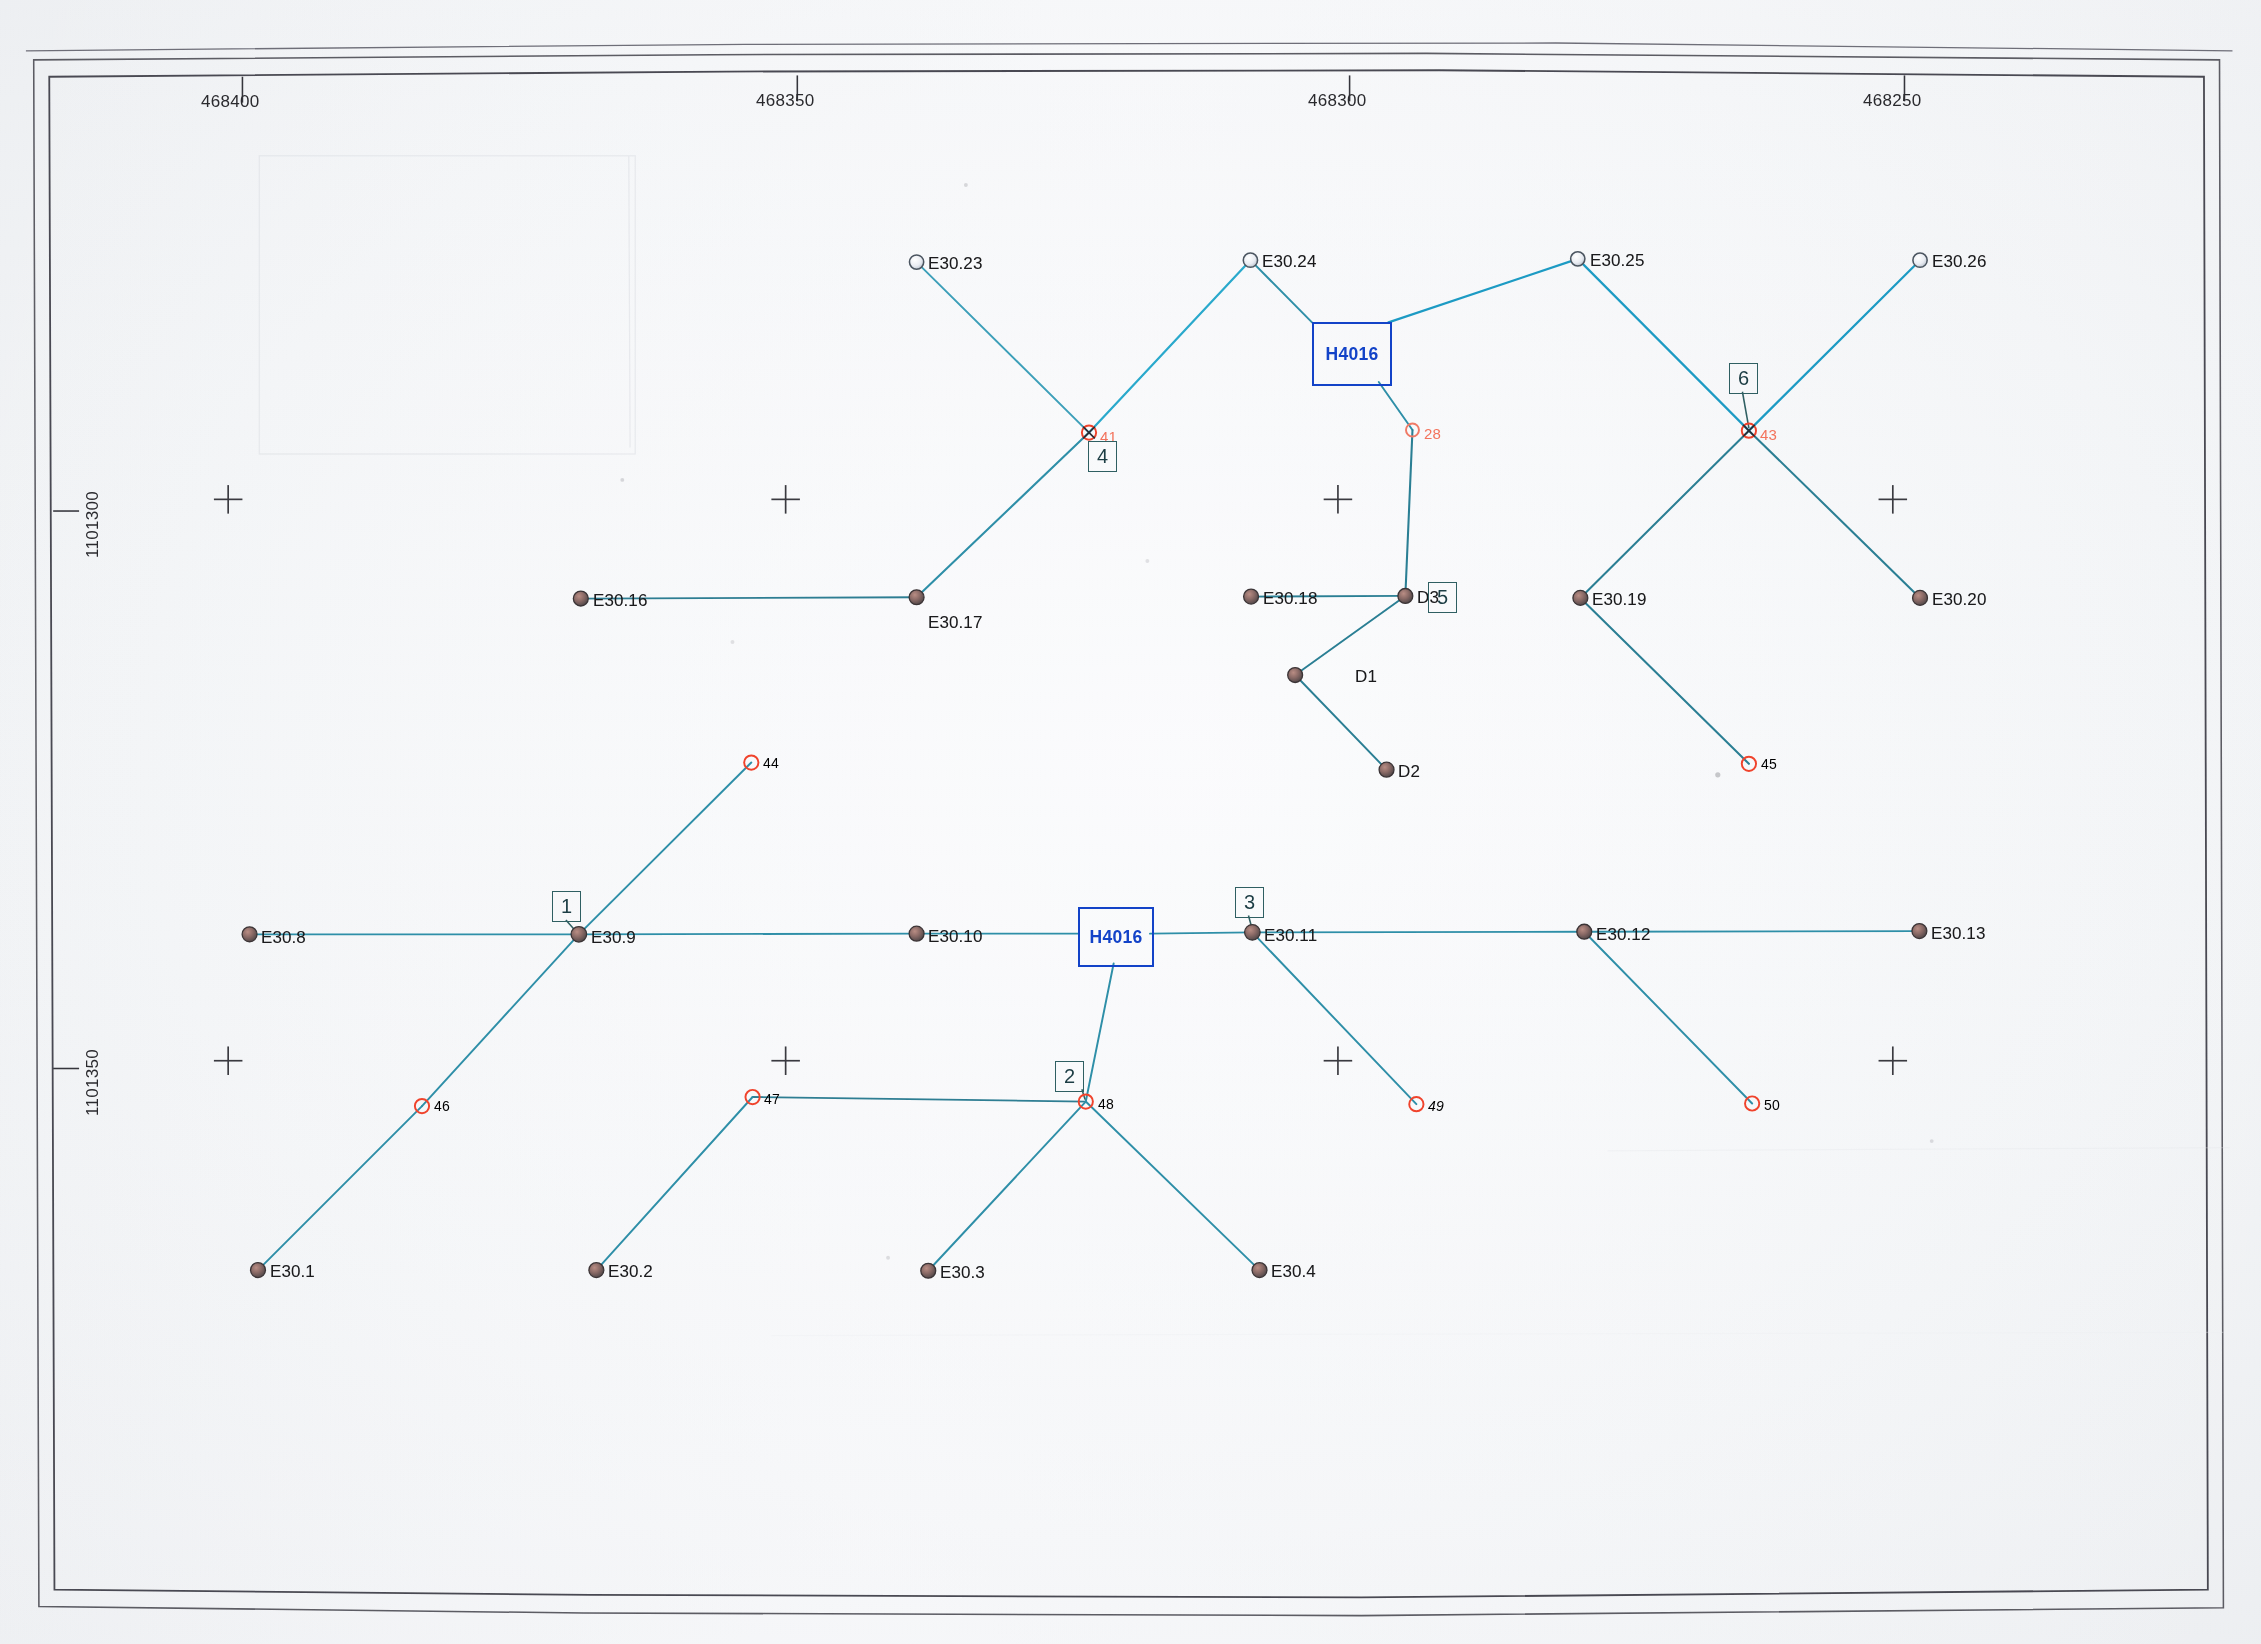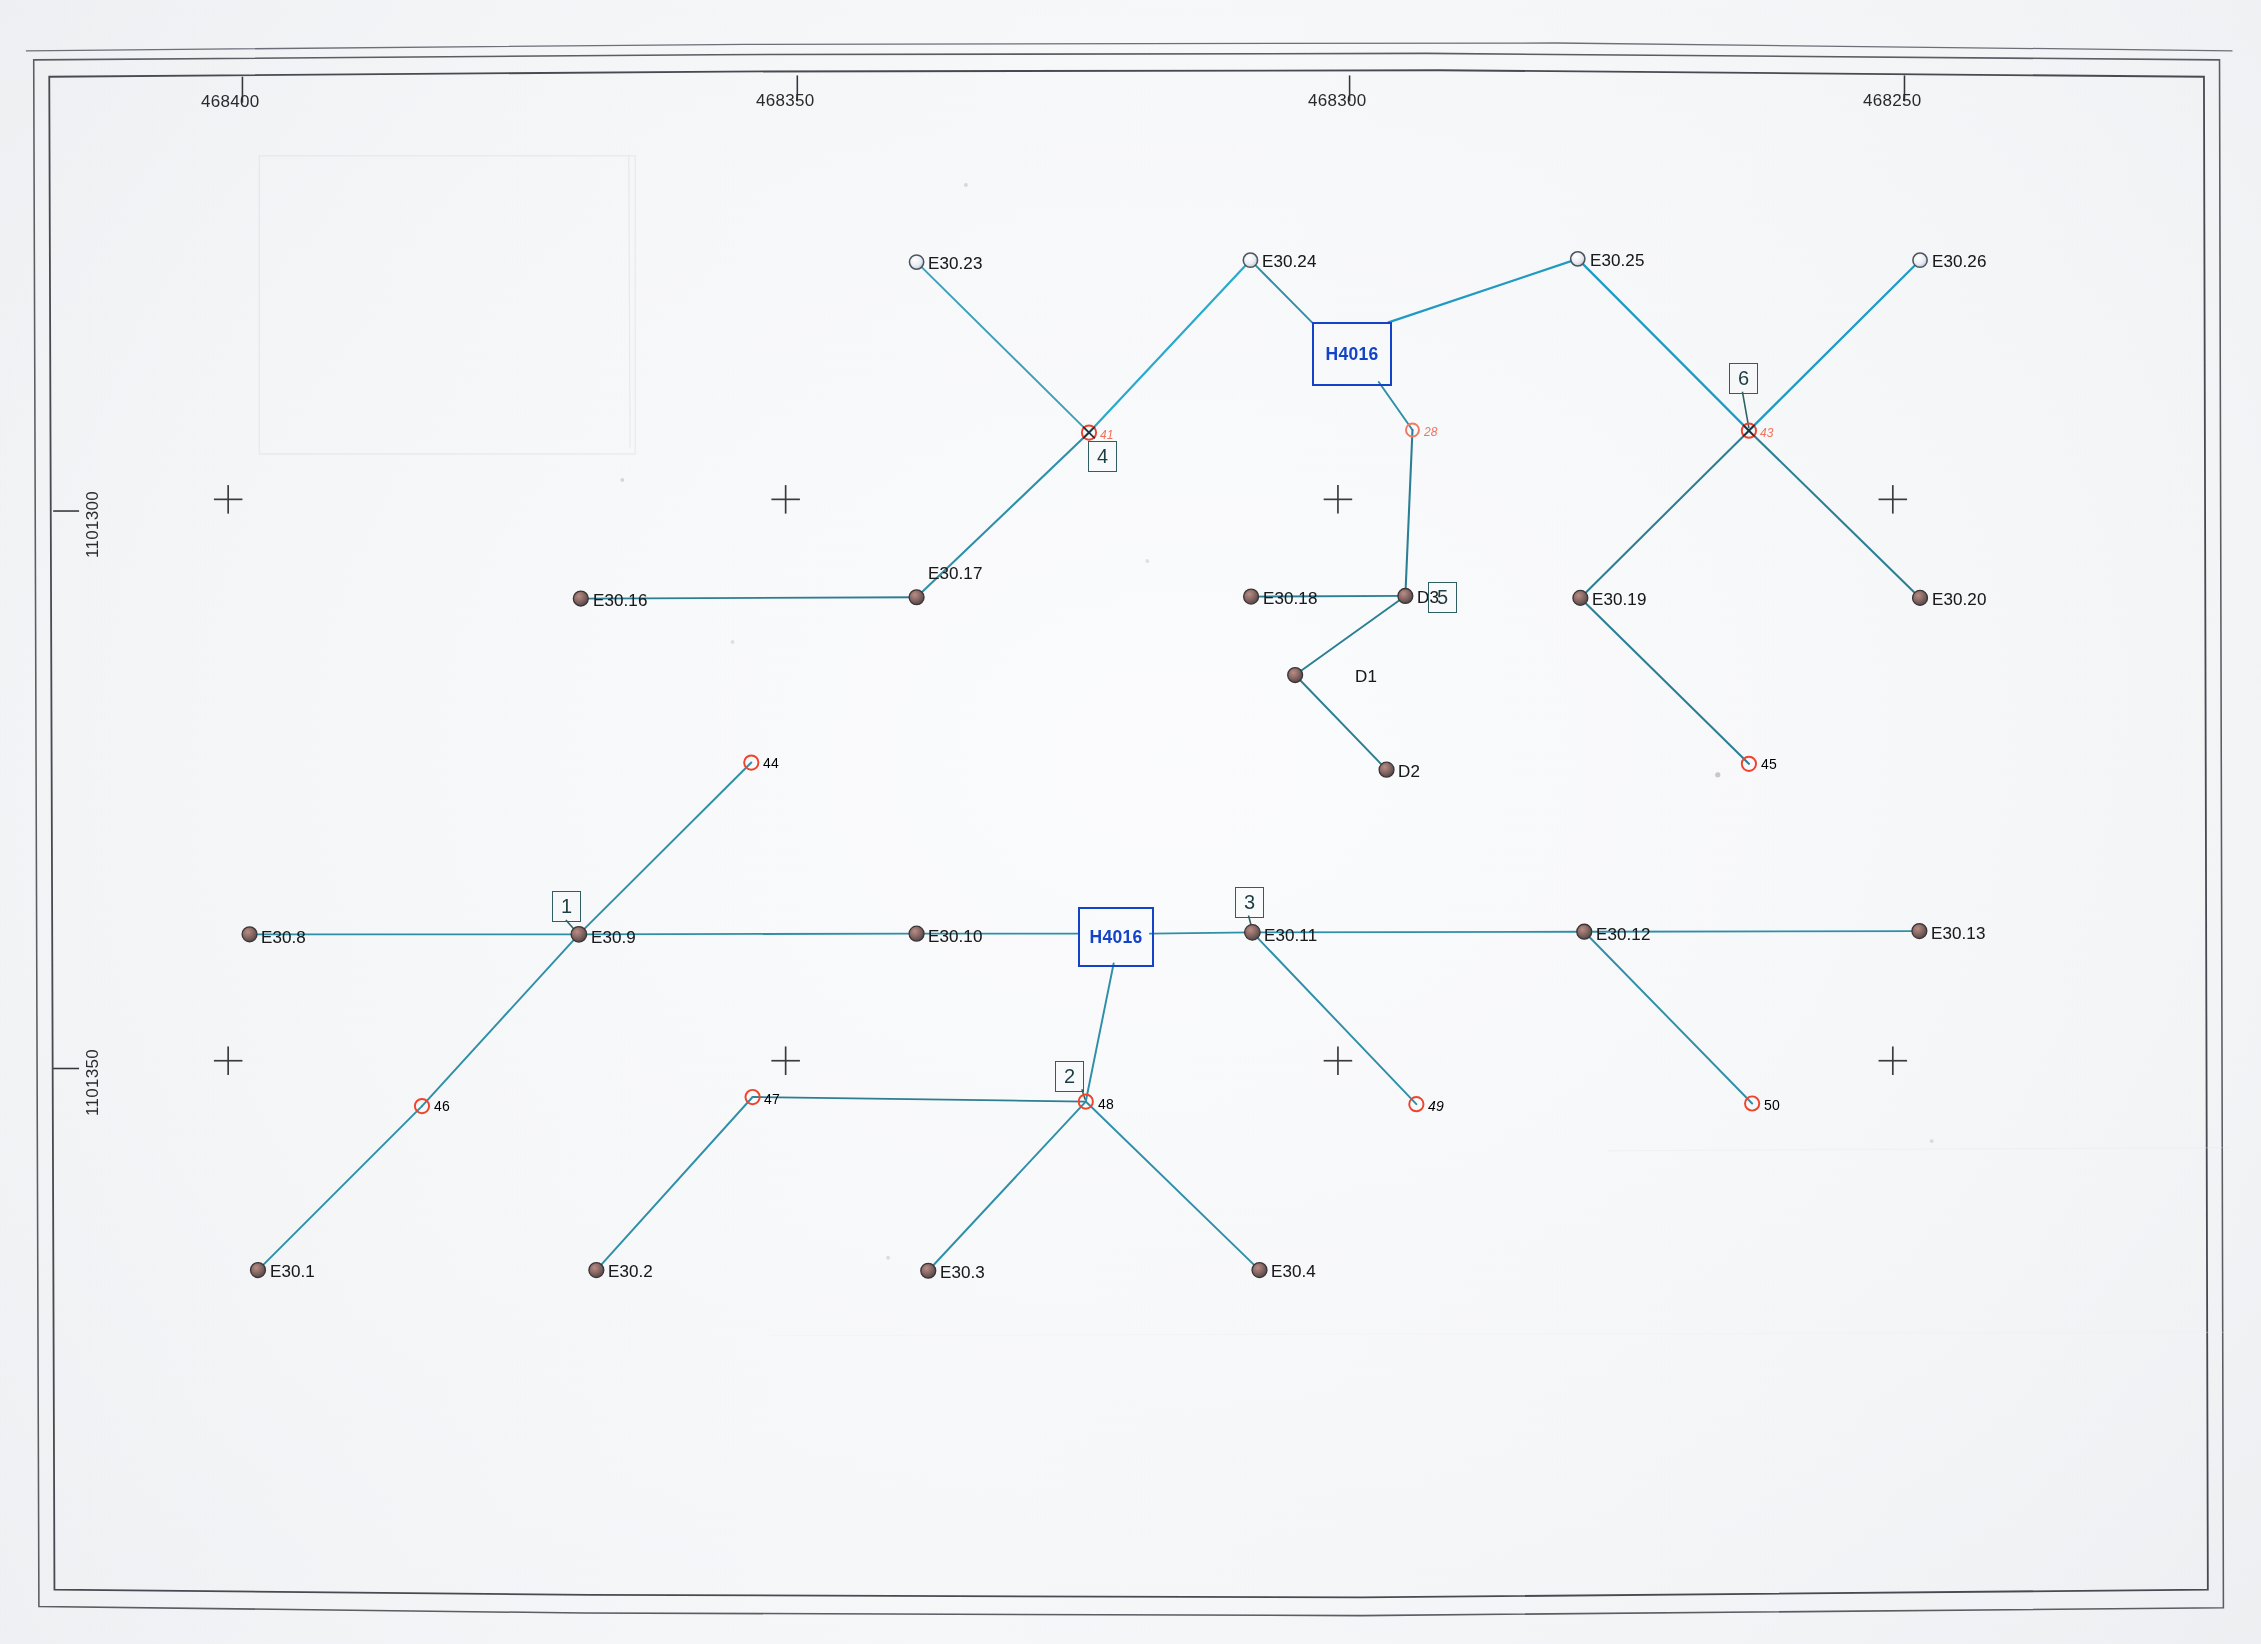--- a/index.html
+++ b/index.html
@@ -59,21 +59,21 @@
     transform: rotate(-90deg);
   }
   .node-lbl { font-size: 17px; }
   .red-lbl {
     position: absolute;
     white-space: nowrap;
     color: #000000;
     font-size: 14px;
     letter-spacing: 0.2px;
   }
-  .red-lbl.small { font-size: 12px; color:#f3735c;font-style:italic; }
+  .red-lbl.small { font-size: 15px; color:#f3735c; }
   .box-num {
     position: absolute;
     border: 1.6px solid #2f5f62;
     background: transparent;
     color: #1c3d44;
     font-size: 20px;
     display: flex;
     align-items: center;
     justify-content: center;
     width: 27px;
@@ -312,21 +312,21 @@
 
   <div class="coord-lbl vert" style="left:83px; top:558px;">1101300</div>
   <div class="coord-lbl vert" style="left:83px; top:1116px;">1101350</div>
 
   <div class="lbl node-lbl" style="left:928px; top:254px;">E30.23</div>
   <div class="lbl node-lbl" style="left:1262px; top:252px;">E30.24</div>
   <div class="lbl node-lbl" style="left:1590px; top:251px;">E30.25</div>
   <div class="lbl node-lbl" style="left:1932px; top:252px;">E30.26</div>
 
   <div class="lbl node-lbl" style="left:593px;  top:591px;">E30.16</div>
-  <div class="lbl node-lbl" style="left:928px; top:564px;">E30.17</div>
+  <div class="lbl node-lbl" style="left:928px; top:613px;">E30.17</div>
   <div class="lbl node-lbl" style="left:1263px; top:589px;">E30.18</div>
   <div class="lbl node-lbl" style="left:1417px; top:588px;">D3</div>
   <div class="lbl node-lbl" style="left:1592px; top:590px;">E30.19</div>
   <div class="lbl node-lbl" style="left:1932px; top:590px;">E30.20</div>
   <div class="lbl node-lbl" style="left:1307px; top:667px;margin-left:48px;">D1</div>
   <div class="lbl node-lbl" style="left:1398px; top:762px;">D2</div>
 
   <div class="lbl node-lbl" style="left:261px;  top:928px;">E30.8</div>
   <div class="lbl node-lbl" style="left:591px;  top:928px;">E30.9</div>
   <div class="lbl node-lbl" style="left:928px; top:927px;">E30.10</div>

